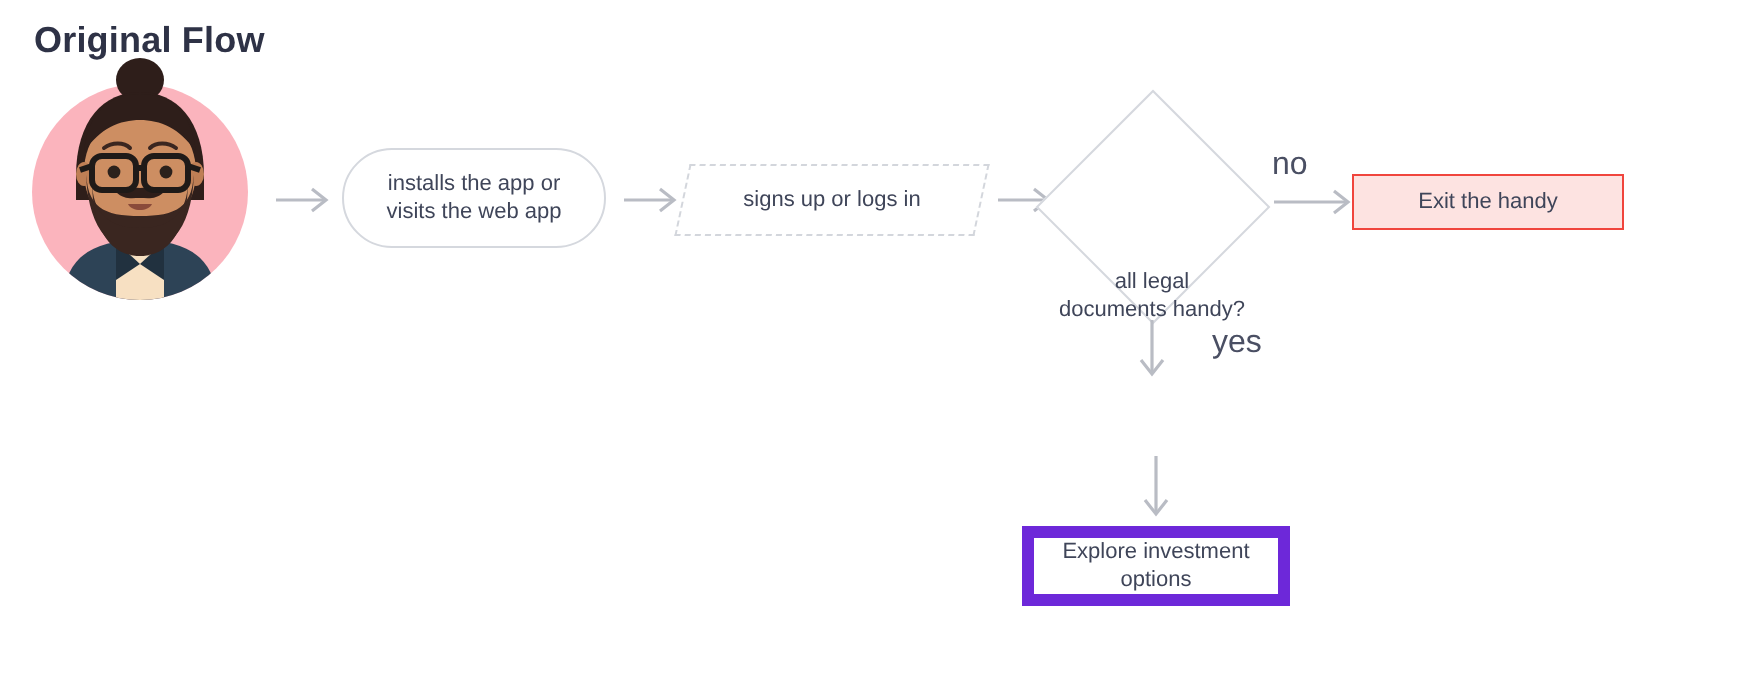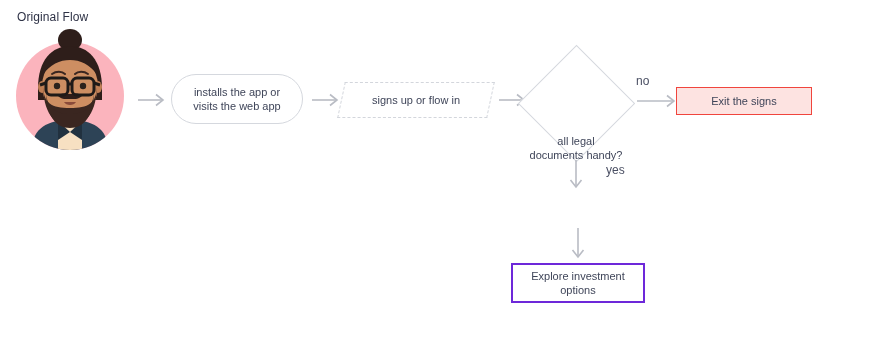--- a/index.html
+++ b/index.html
@@ -19,22 +19,22 @@
     width: 877px;
     height: 343px;
     background: #ffffff;
   }
 
   
   .title {
     position: absolute;
     left: 17px;
     top: 10px;
-    font-size: 12px;
-    font-weight: normal;
+    font-size: 18px;
+    font-weight: bold;
     color: #2e3246;
     letter-spacing: 0.1px;
     white-space: nowrap;
   }
 
   
   .avatar {
     position: absolute;
     left: 16px;
     top: 28px;
@@ -160,36 +160,36 @@
     justify-content: center;
   }
 
   
   .rect-box {
     position: absolute;
     left: 511px;
     top: 263px;
     width: 134px;
     height: 40px;
-    border: 2px solid #6d28d9;
+    border: 6px solid #6d28d9;
     background: #ffffff;
     box-sizing: border-box;
     display: flex;
     align-items: center;
     justify-content: center;
   }
 
   
   .arrow {
     position: absolute;
   }
   .edge-label {
     position: absolute;
     color: #4a4f63;
-    font-size: 12px;
+    font-size: 16px;
     white-space: nowrap;
   }
   #label-no  { left: 636px; top: 74px; }
   #label-yes { left: 590px; top: 163px; margin-left: 16px; }
 </style>
 </head>
 <body>
 
 <div id="canvas">
 
@@ -265,21 +265,21 @@
   </div>
 
   <svg class="arrow" style="left:312px; top:92px;" width="30" height="16" viewBox="0 0 30 16">
     <line x1="0" y1="8" x2="24" y2="8" stroke="#b9bcc4" stroke-width="1.6"></line>
     <polyline points="18,2.5 25,8 18,13.5" fill="none" stroke="#b9bcc4" stroke-width="1.6"></polyline>
   </svg>
 
   <div class="para-wrap" id="node-signup">
     <div class="para-skew para-dashed"></div>
     <div class="para-label">
-      <span class="node-text">signs up or flow in</span>
+      <span class="node-text">signs up or logs in</span>
     </div>
   </div>
 
   <svg class="arrow" style="left:499px; top:92px;" width="30" height="16" viewBox="0 0 30 16">
     <line x1="0" y1="8" x2="24" y2="8" stroke="#b9bcc4" stroke-width="1.6"></line>
     <polyline points="18,2.5 25,8 18,13.5" fill="none" stroke="#b9bcc4" stroke-width="1.6"></polyline>
   </svg>
 
   <div class="diamond-wrap">
     <div class="diamond-shape"></div>
@@ -290,21 +290,21 @@
   </div>
 
   <div class="edge-label" id="label-no">no</div>
 
   <svg class="arrow" style="left:637px; top:93px;" width="42" height="16" viewBox="0 0 42 16">
     <line x1="0" y1="8" x2="36" y2="8" stroke="#b9bcc4" stroke-width="1.6"></line>
     <polyline points="30,2.5 37,8 30,13.5" fill="none" stroke="#b9bcc4" stroke-width="1.6"></polyline>
   </svg>
 
   <div class="exit-box">
-    <span class="node-text">Exit the signs</span>
+    <span class="node-text">Exit the handy</span>
   </div>
 
   <svg class="arrow" style="left:568px; top:160px;" width="16" height="32" viewBox="0 0 16 32">
     <line x1="8" y1="0" x2="8" y2="26" stroke="#b9bcc4" stroke-width="1.6"></line>
     <polyline points="2.5,20 8,27 13.5,20" fill="none" stroke="#b9bcc4" stroke-width="1.6"></polyline>
   </svg>
 
   <div class="edge-label" id="label-yes">yes</div>
 
 

